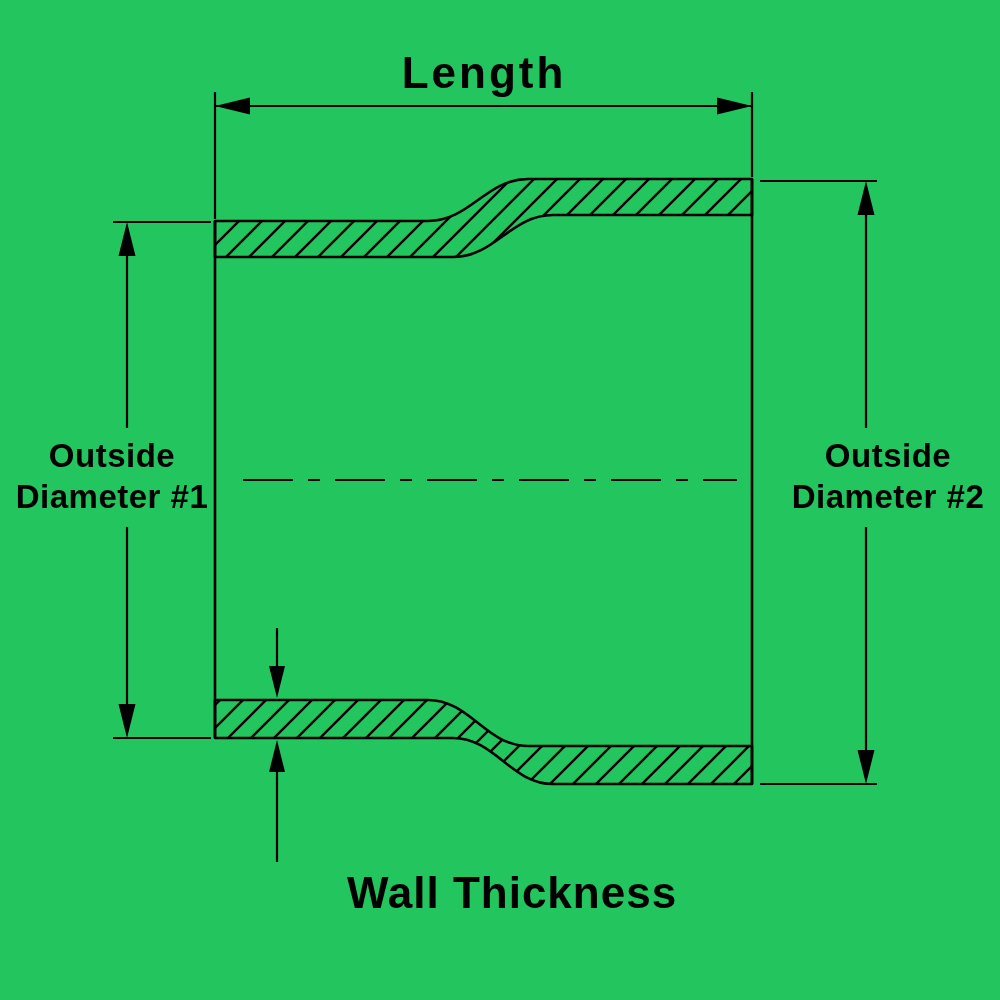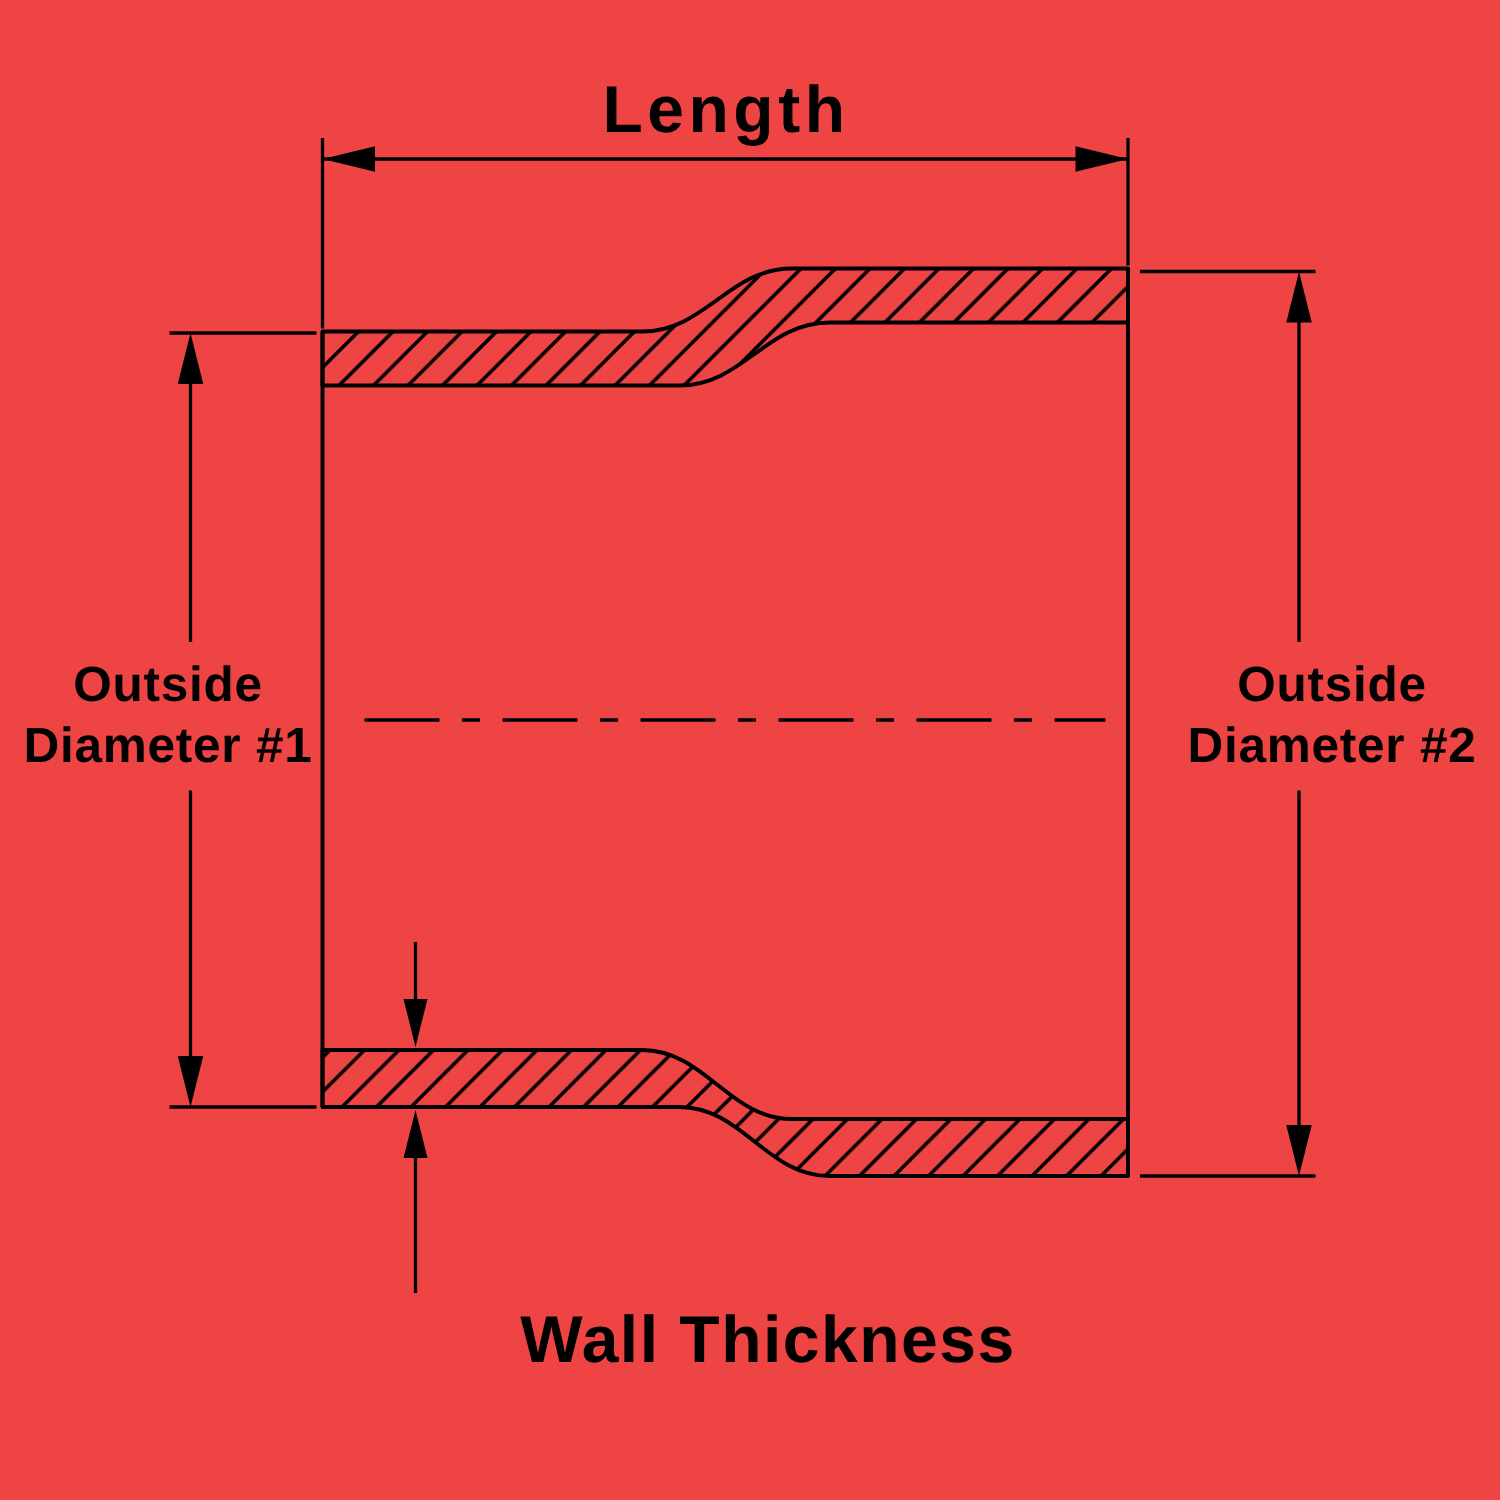--- a/index.html
+++ b/index.html
@@ -4,21 +4,21 @@
 <style>
   html, body {
     margin: 0;
     padding: 0;
     background: #ffffff;
   }
   .stage {
     position: relative;
     width: 1000px;
     height: 1000px;
-    background: #ef4444;
+    background: #22c55e;
     overflow: hidden;
   }
   svg { display: block; }
   .lbl {
     font-family: "Liberation Sans", sans-serif;
     font-weight: bold;
     fill: #000000;
   }
   .lbl-xl { font-size: 44px; letter-spacing: 3px; }
   .lbl-l  { font-size: 33px; letter-spacing: 0.5px; }

